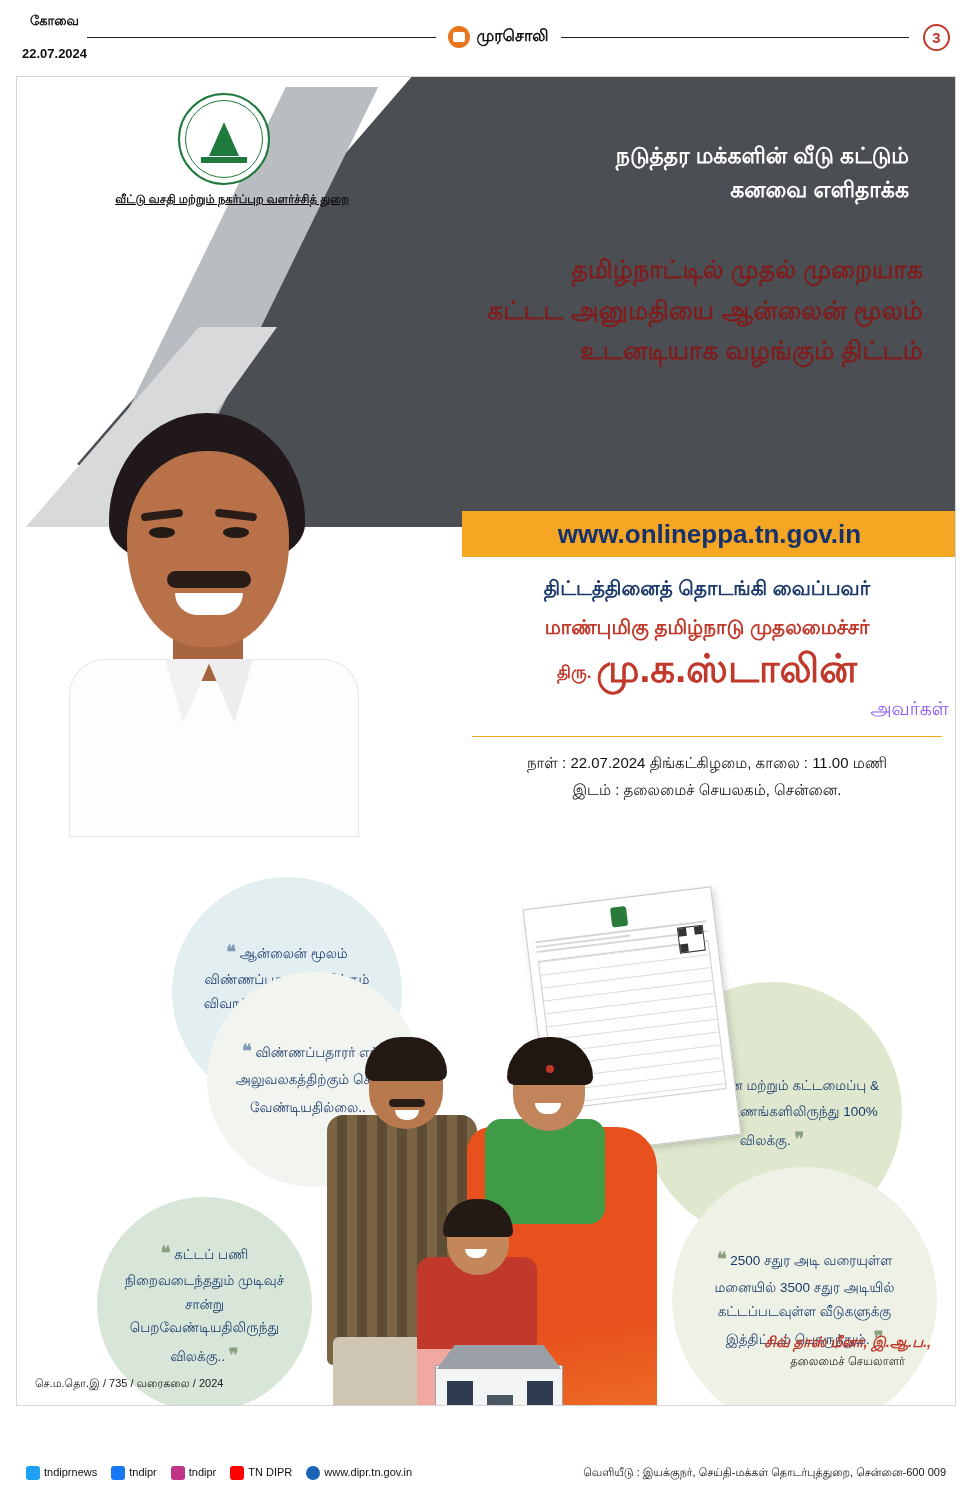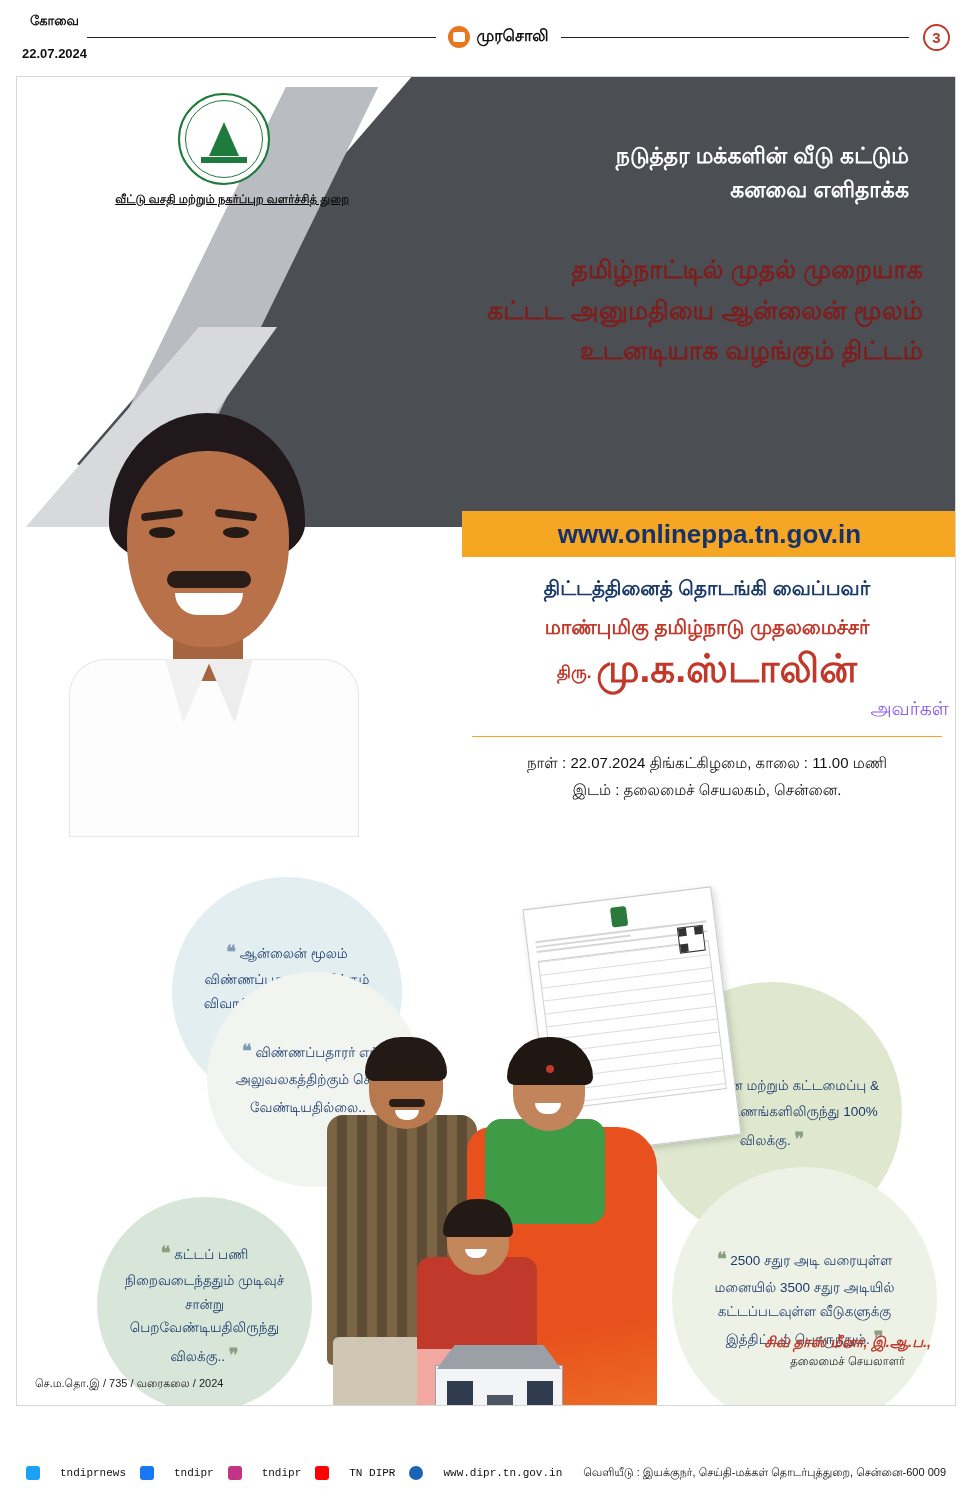--- a/index.html
+++ b/index.html
@@ -215,21 +215,21 @@
   }
   .slogan span{ font-size:22px; font-weight:bold; color:#c0392b; }
 
   
   .footer{
     position:absolute; left:16px; top:1456px; width:940px; height:34px;
     display:flex; align-items:center; justify-content:space-between; padding:0 10px;
     font-size:11px; color:#111;
   }
   .social{ display:flex; align-items:center; gap:14px; }
-  .social .item{ display:flex; align-items:center; gap:20px;font-family:Liberation Mono, monospace; }
+  .social .item{ display:flex; gap:4px; }
   .ic{ width:14px;height:14px;border-radius:3px;display:inline-block; }
   .ic.tw{ background:#1da1f2;} .ic.fb{ background:#1877f2;} .ic.ig{ background:#c13584;}
   .ic.yt{ background:#ff0000;} .ic.web{ background:#1b63b5; border-radius:50%;}
 </style>
 </head>
 <body>
 
 <div class="page">
 
   <div class="topbar">

